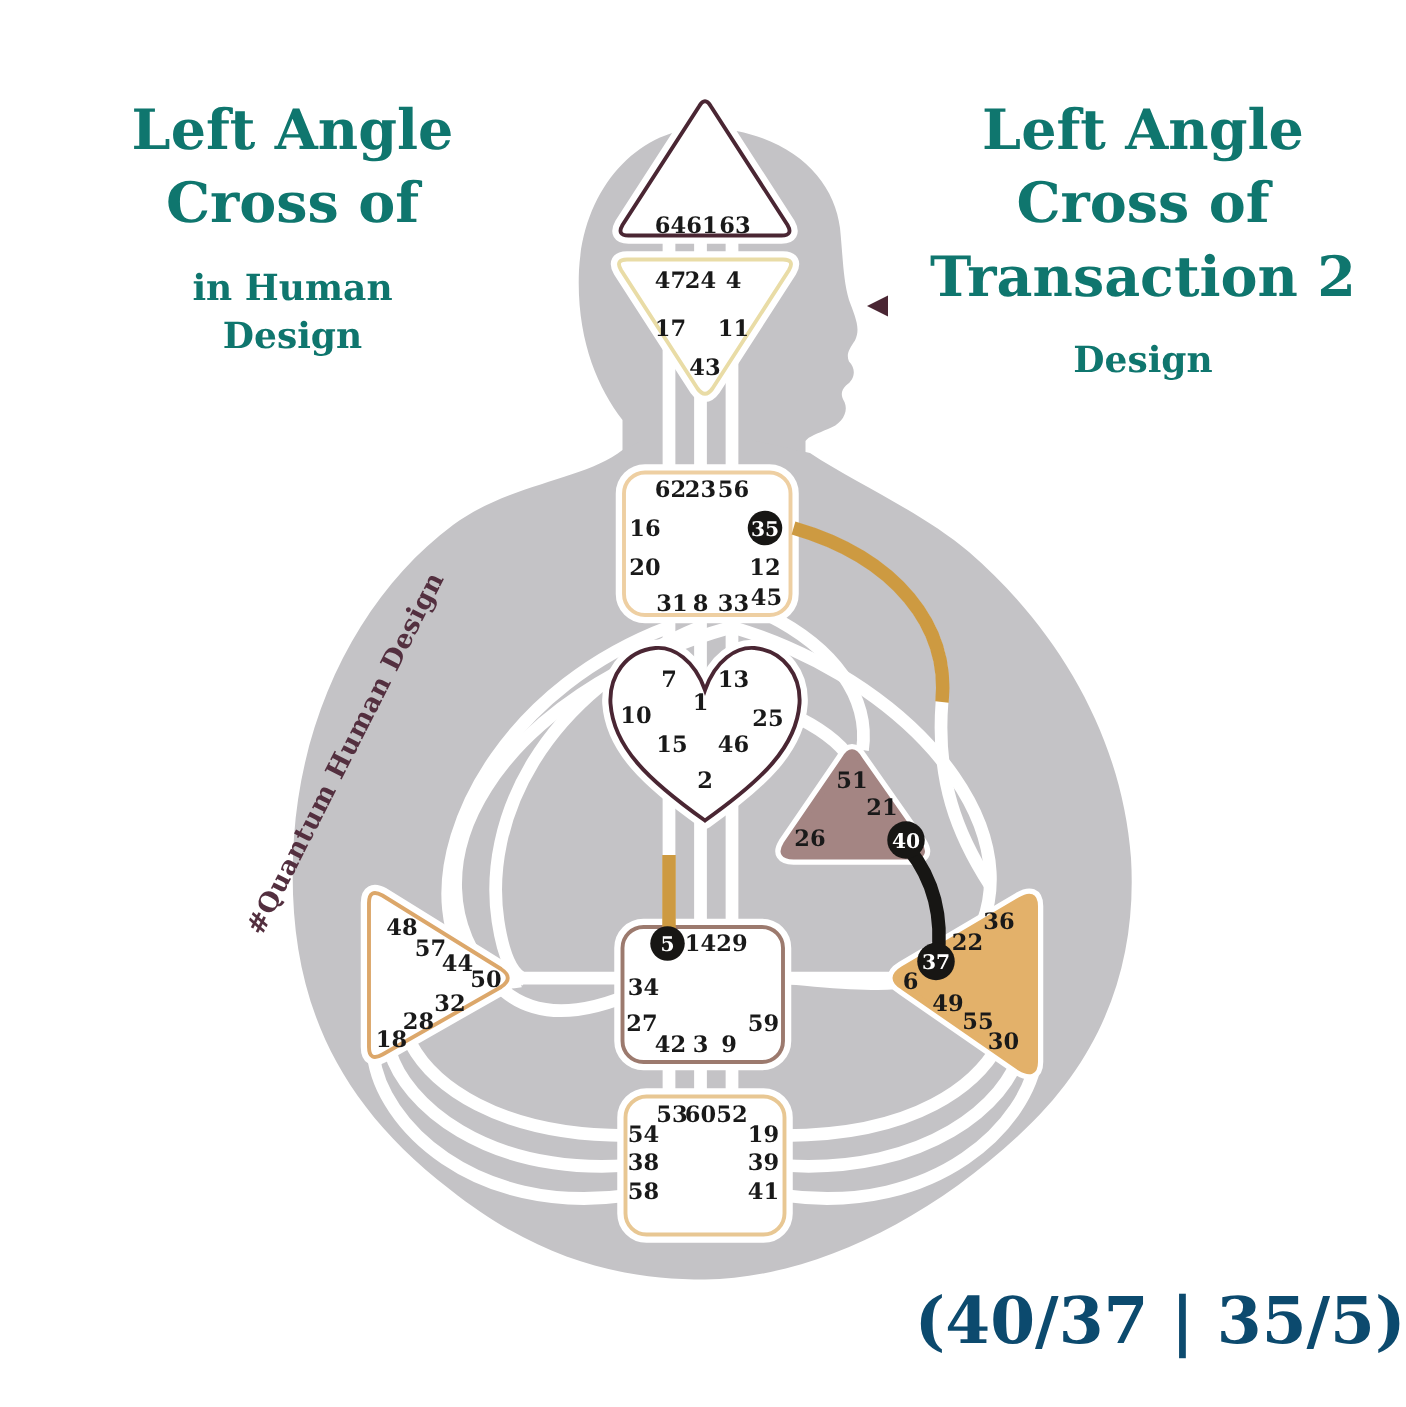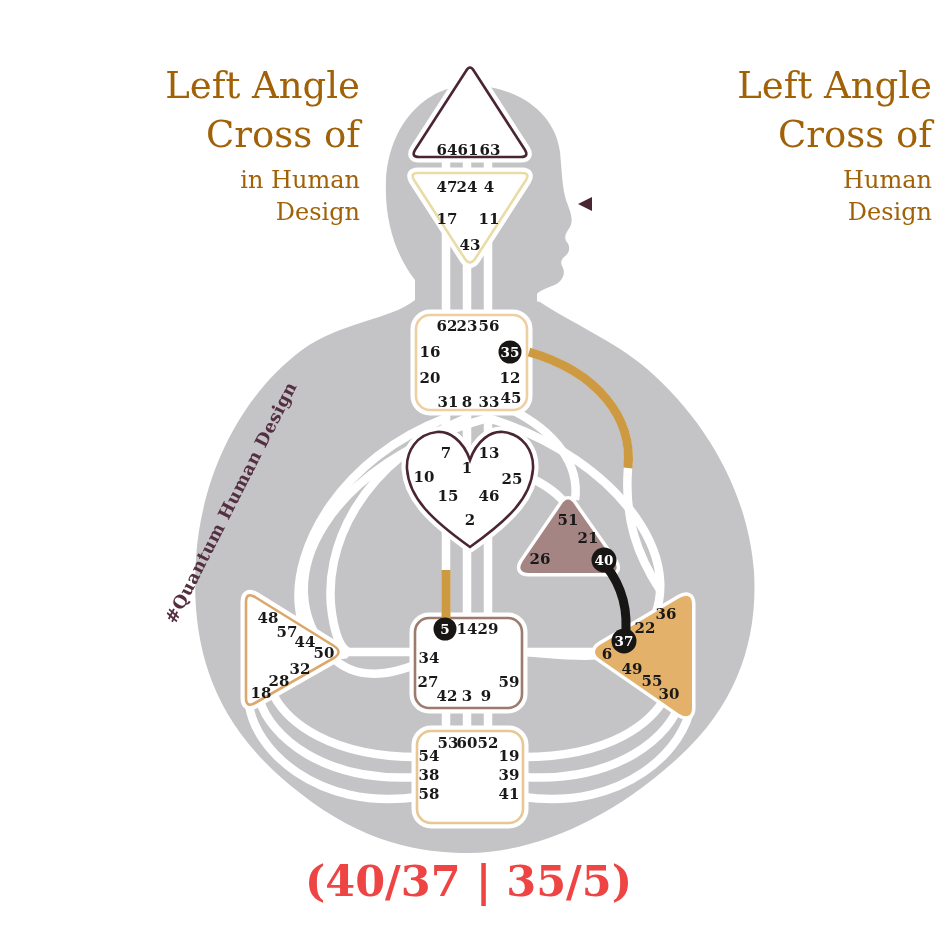--- a/index.html
+++ b/index.html
@@ -1,25 +1,25 @@
 <!DOCTYPE html>
 <html><head>
 <meta charset="utf-8">
 <style>
   html,body{margin:0;padding:0;background:#fff;}
   #stage{position:relative;width:937px;height:938px;background:#ffffff;overflow:hidden;
          font-family:"DejaVu Serif", serif;}
   #graph{position:absolute;left:0;top:0;width:937px;height:938px;}
-  .title{position:absolute;color:#a16207;text-align:right;font-weight:normal;}
+  .title{position:absolute;color:#0f766e;text-align:center;font-weight:bold;}
   .title .big{font-size:37px;line-height:1.32;}
-  .title .sub{font-size:24px;line-height:1.35;margin-top:4px;}
+  .title .sub{font-size:24px;line-height:1.35;margin-top:16px;}
   #title-left{left:30px;top:62px;width:330px;}
   #title-right{left:592px;top:62px;width:340px;}
-  #notation{position:absolute;left:0;top:856px;width:937px;text-align:center;
-            color:#ef4444;font-weight:bold;font-size:43px;}
+  #notation{position:absolute;left:0;top:856px;width:937px;text-align:right;
+            color:#0c4a6e;font-weight:bold;font-size:43px;}
   #watermark{position:absolute;left:170px;top:612px;width:280px;color:#532f3f;
              font-weight:bold;font-size:17.5px;transform:rotate(-63deg);
              transform-origin:0 50%;letter-spacing:.5px;white-space:nowrap;}
   .gate{font:bold 15px "DejaVu Serif",serif;fill:#191919;text-anchor:middle;}
   .gate-inv{font:bold 13.5px "DejaVu Serif",serif;fill:#ffffff;text-anchor:middle;}
   .ch{stroke:#ffffff;stroke-width:8.5;fill:none;}
   .halo{stroke:#ffffff;stroke-width:11;fill:#ffffff;stroke-linejoin:round;}
 </style>
 </head>
 <body>
@@ -202,23 +202,23 @@
     <div class="sub">
       <div>in Human</div>
       <div>Design</div>
     </div>
   </div>
 
   <div id="title-right" class="title">
     <div class="big">
       <div>Left Angle</div>
       <div>Cross of</div>
+      <div>Transaction 2</div>
     </div>
     <div class="sub">
-      <div>Human</div>
       <div>Design</div>
     </div>
   </div>
 
   <div id="watermark">#Quantum Human Design</div>
 
   <div id="notation">(40/37 | 35/5)</div>
 
 </div>
 

